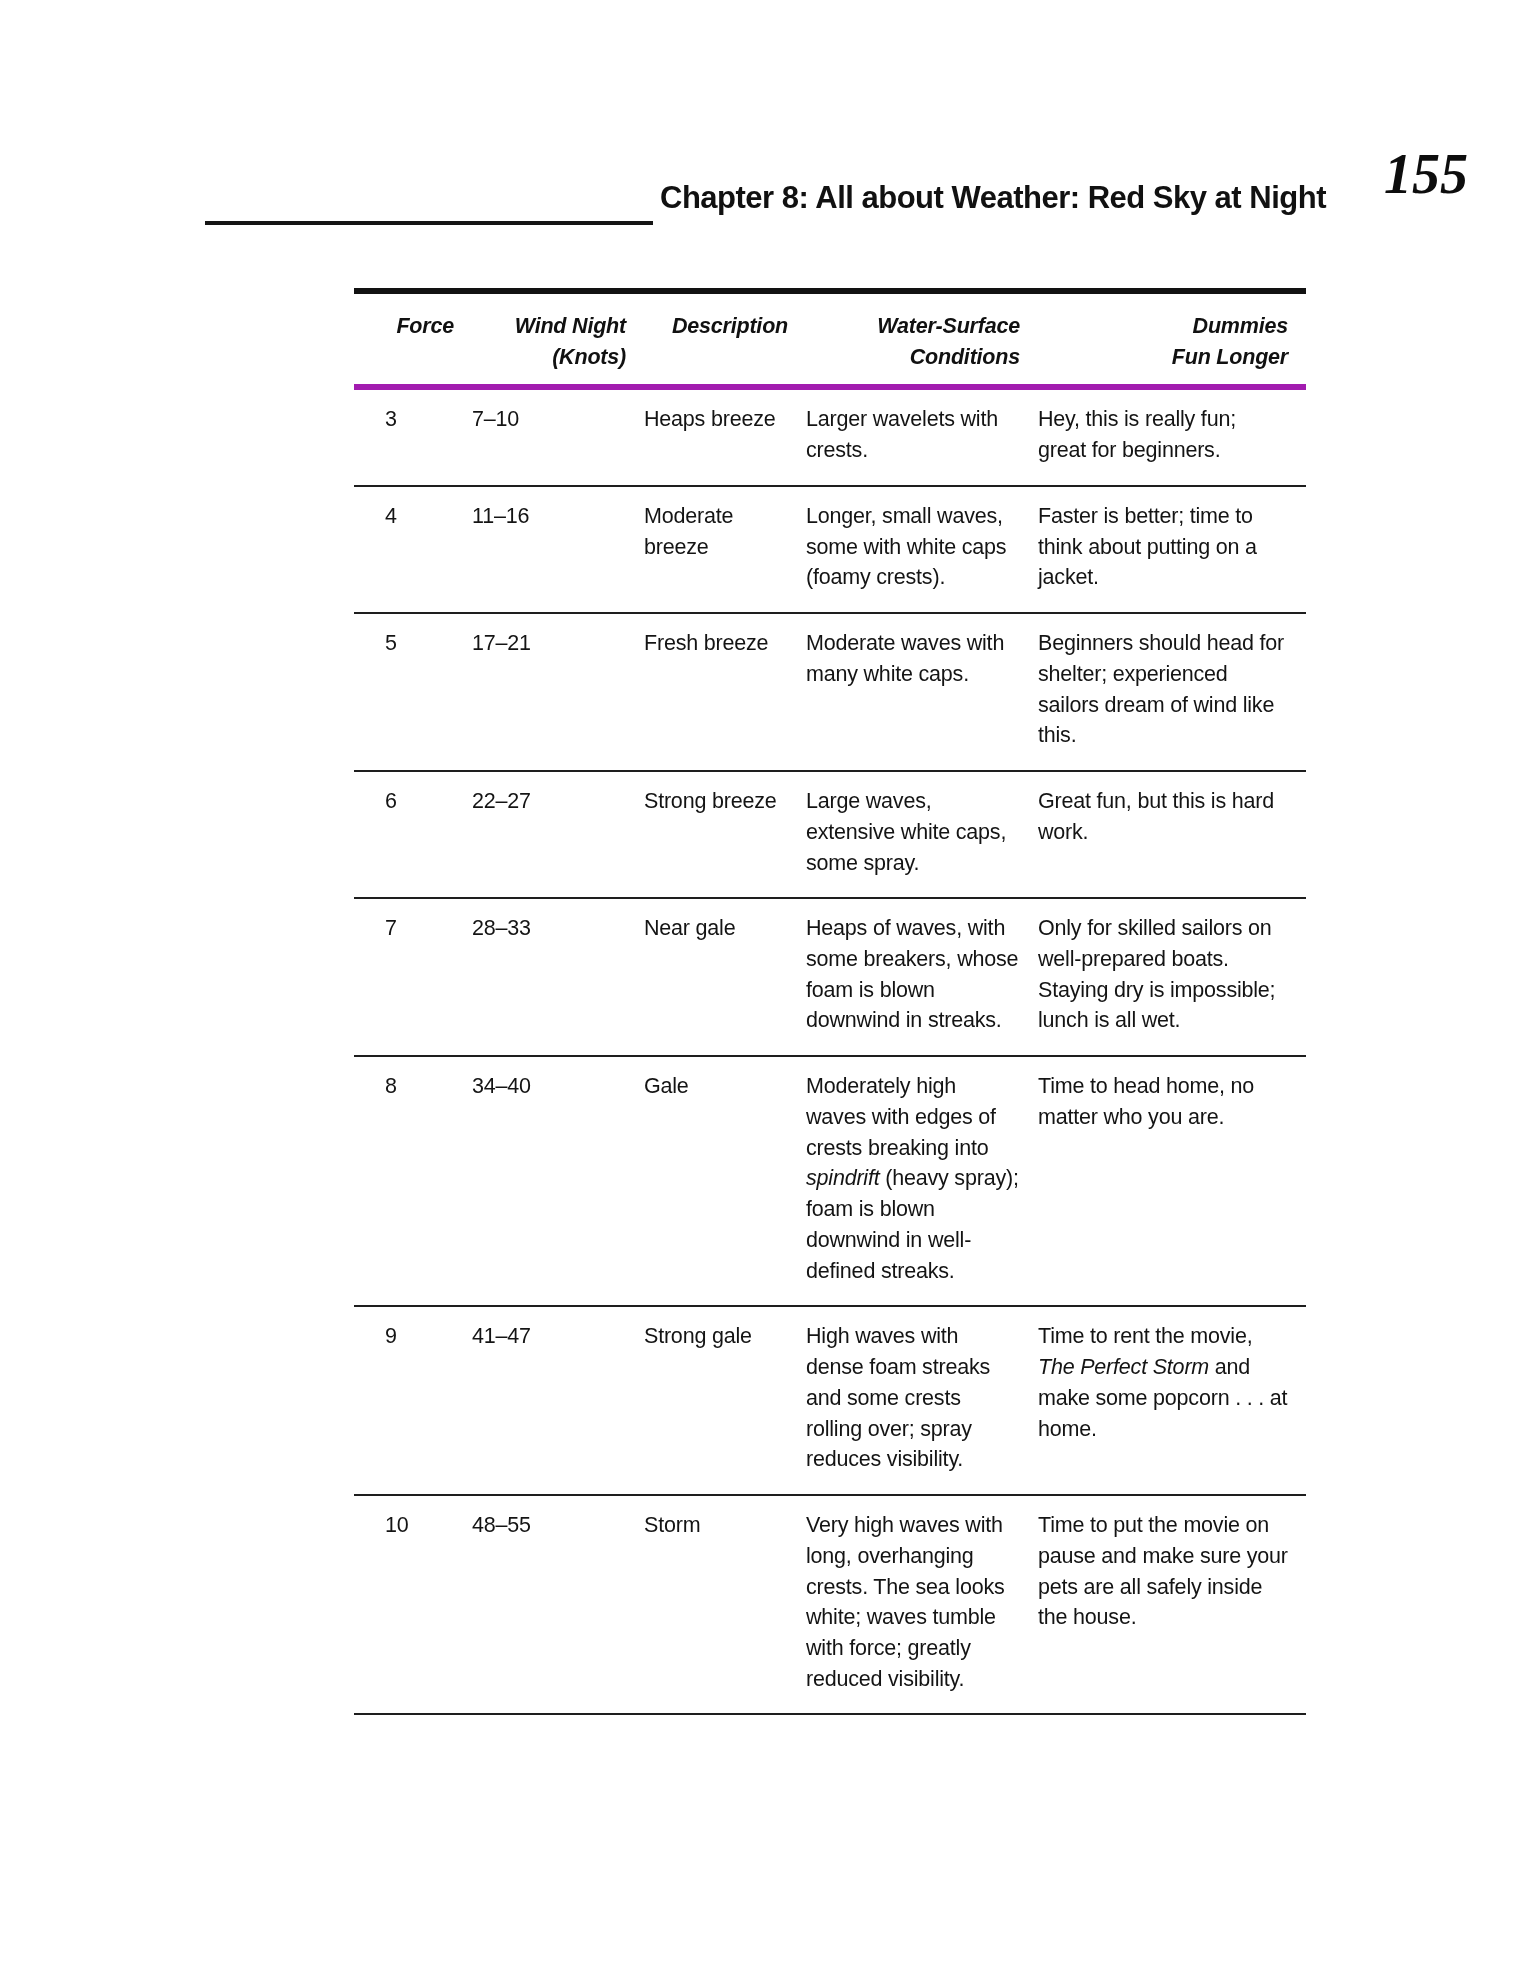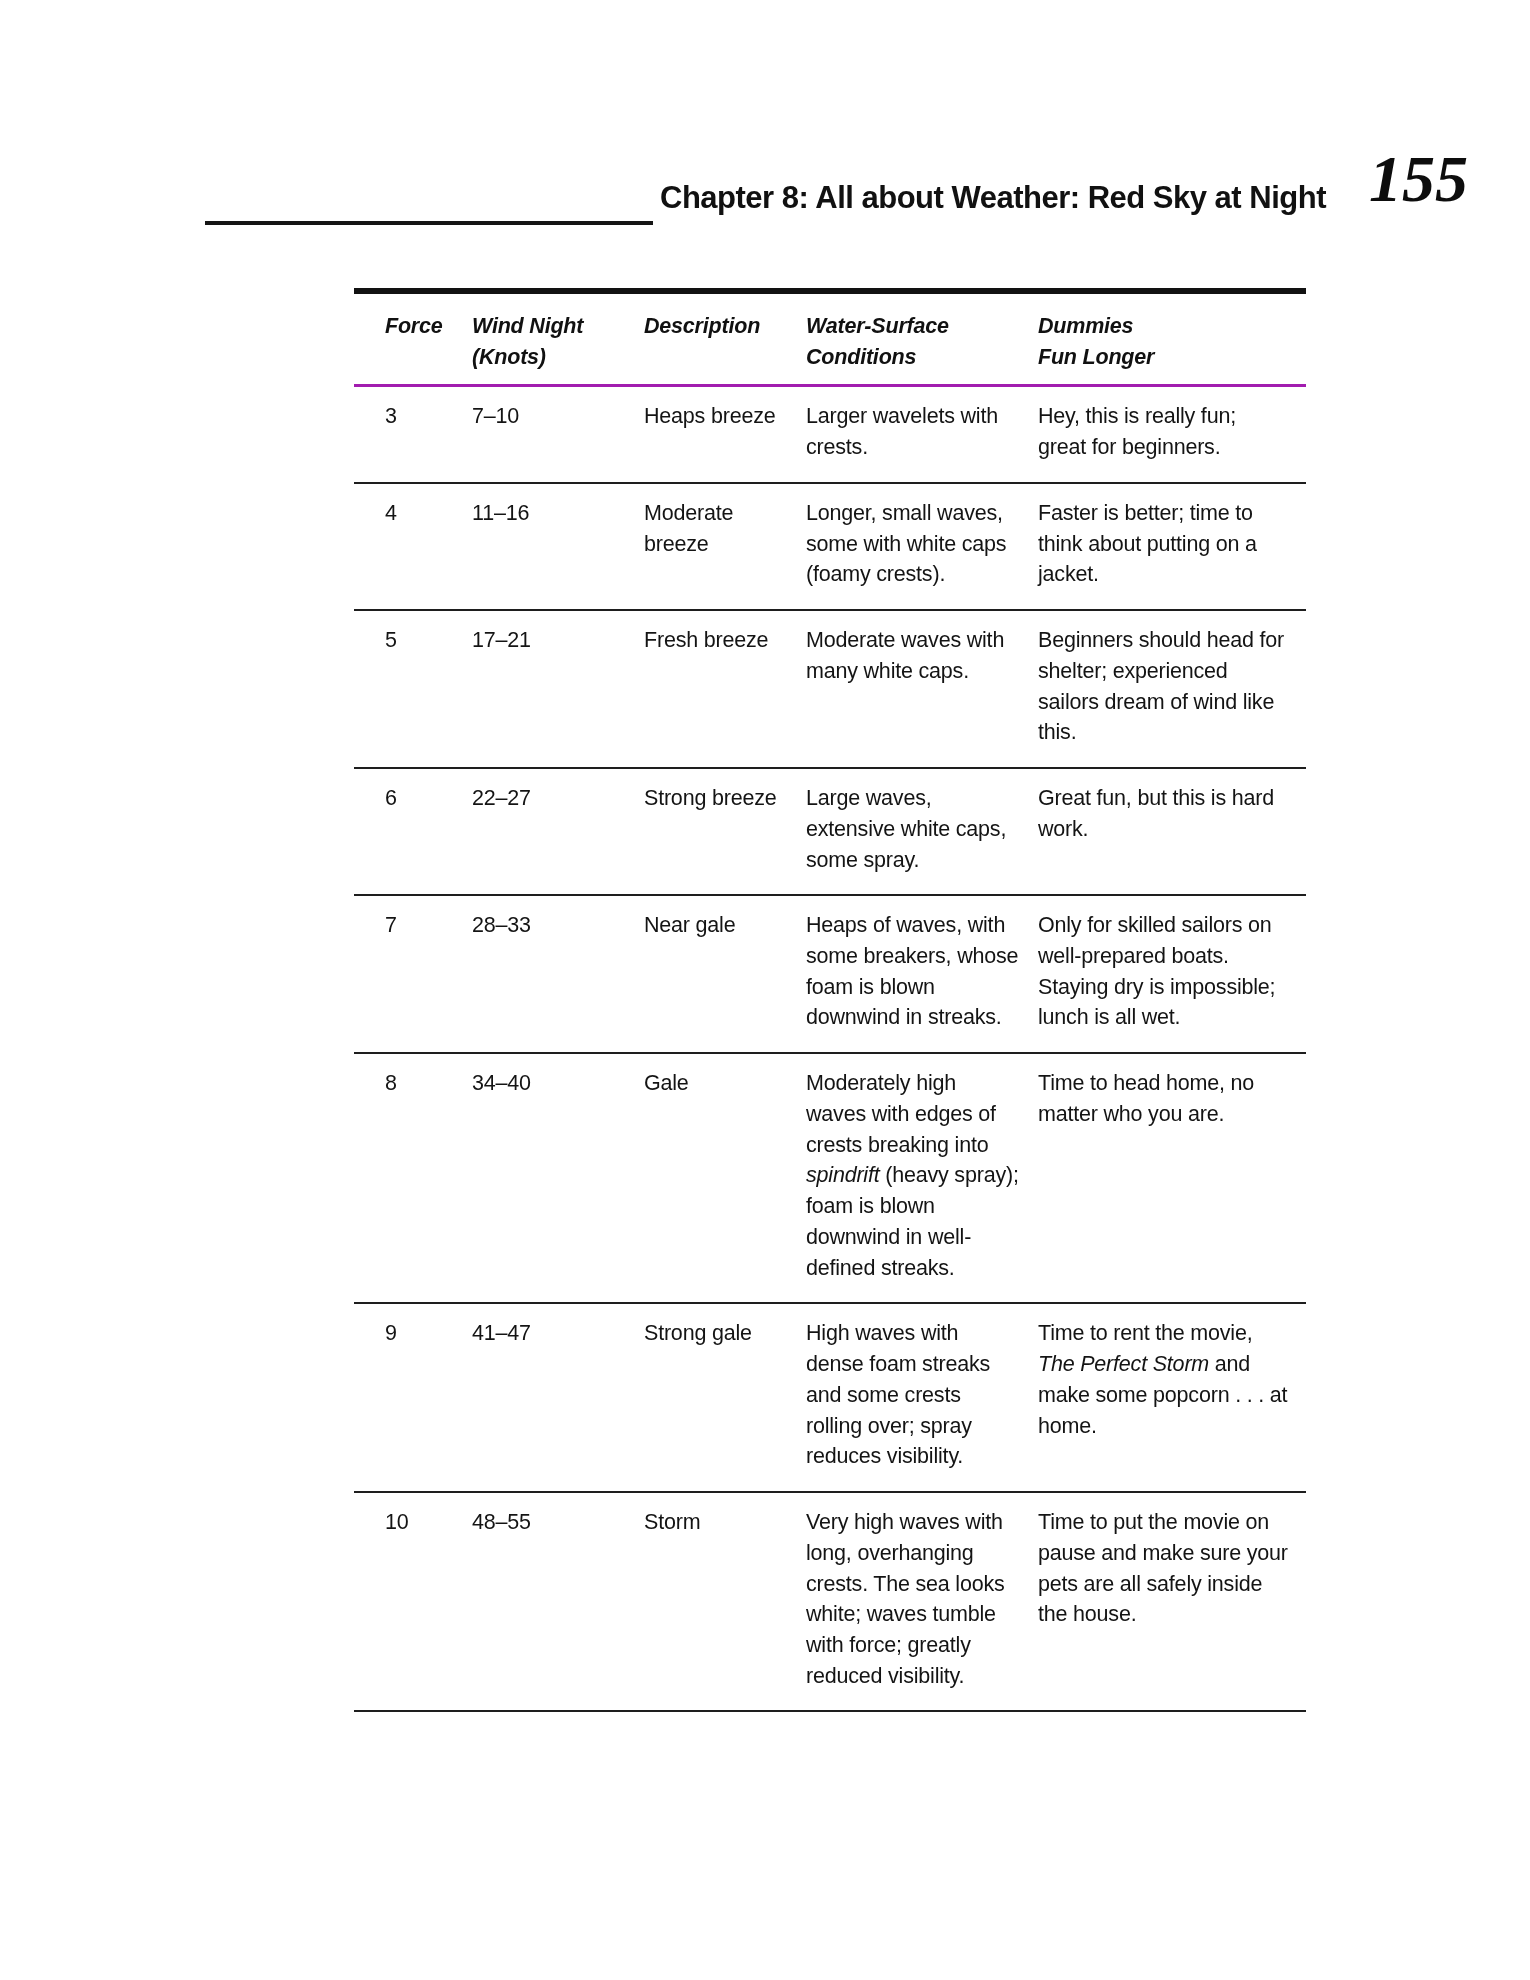--- a/index.html
+++ b/index.html
@@ -32,46 +32,46 @@
     height: 4px;
     background: #151515;
   }
   .page-number {
     position: absolute;
     top: 146px;
     right: 62px;
     font-family: "Liberation Serif", serif;
     font-style: italic;
     font-weight: 600;
-    font-size: 66px;
+    font-size: 56px;
     line-height: 1;
     color: #0d0d0d;
   }
   .table-wrap {
     position: absolute;
     top: 288px;
     left: 354px;
     width: 952px;
   }
   table.beaufort {
     width: 100%;
     border-collapse: collapse;
     table-layout: fixed;
     border-top: 6px solid #121212;
     font-size: 21.5px;
     line-height: 1.43;
     letter-spacing: -0.2px;
   }
   table.beaufort th {
-    text-align: left;
+    text-align: right;
     font-style: italic;
     font-weight: 700;
     vertical-align: top;
     padding: 17px 18px 12px 0;
-    border-bottom: 3px solid #a21caf;
+    border-bottom: 6px solid #a21caf;
     color: #111;
   }
   table.beaufort td {
     vertical-align: top;
     padding: 14px 18px 19px 0;
     border-bottom: 2px solid #1e1e1e;
     color: #141414;
   }
   table.beaufort th.first, table.beaufort td.first { padding-left: 31px; }
   .hline { display: block; }

